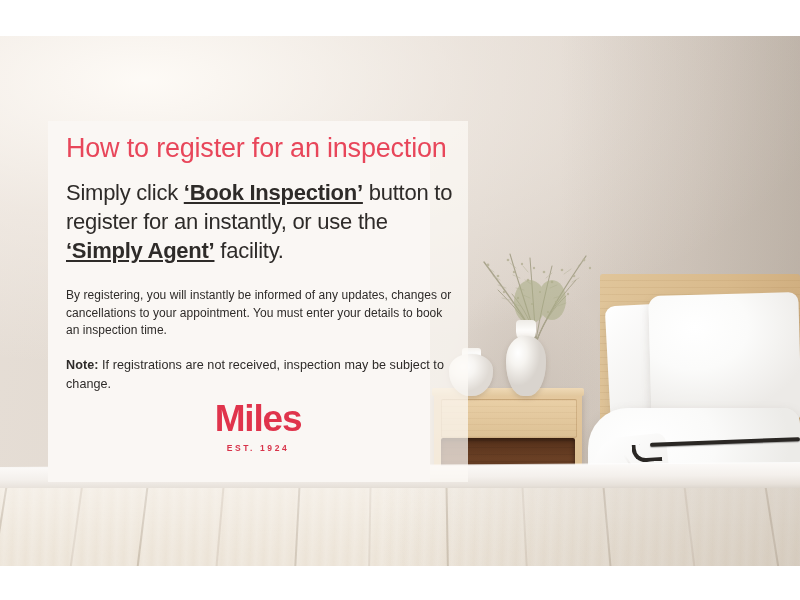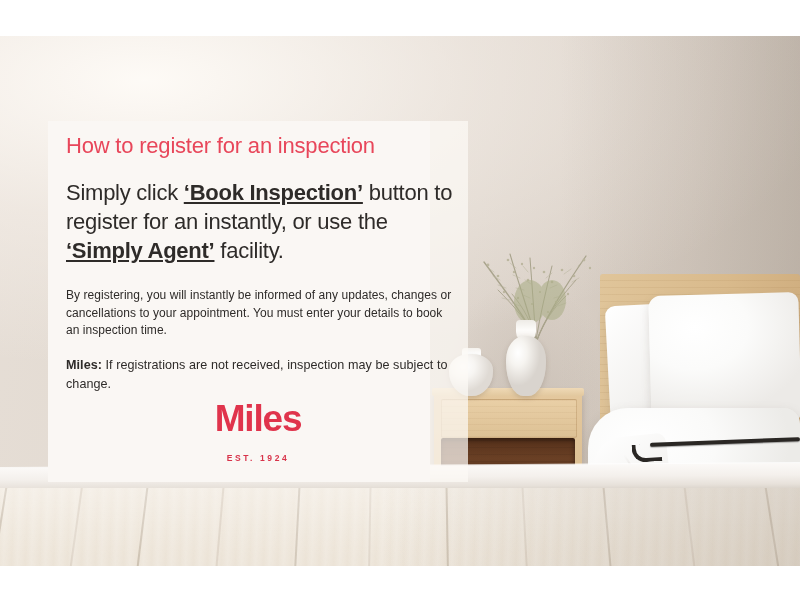--- a/index.html
+++ b/index.html
@@ -299,21 +299,21 @@
   
   #textblock {
     position: absolute;
     left: 48px; top: 85px;
     width: 420px; height: 361px;
   }
   .headline {
     position: absolute;
     left: 18px; top: 13px;
     width: 400px;
-    font-size: 22px;
+    font-size: 27px;
     font-weight: 400;
     letter-spacing: -0.2px;
     color: #e8465a;
     line-height: 1.1;
     white-space: nowrap;
   }
   .subhead {
     position: absolute;
     left: 18px; top: 57px;
     width: 396px;
@@ -354,21 +354,21 @@
     text-align: center;
   }
   .logo-word {
     font-size: 37px;
     font-weight: 700;
     color: #e0344c;
     letter-spacing: -1.2px;
     line-height: 1;
   }
   .logo-est {
-    margin-top: 17px;
+    margin-top: 7px;
     font-size: 8.5px;
     font-weight: 700;
     color: #d8334a;
     letter-spacing: 2.6px;
     line-height: 1;
   }
 
   
   .letterbox {
     position: absolute;
@@ -504,21 +504,21 @@
     <div id="textblock">
       <div class="headline">How to register for an inspection</div>
 
       <div class="subhead">
         <span>Simply click </span><b>‘Book Inspection’</b><span> button to register for an instantly, or use the </span><b>‘Simply Agent’</b><span> facility.</span>
       </div>
 
       <div class="body-para">By registering, you will instantly be informed of any updates, changes or cancellations to your appointment. You must enter your details to book an inspection time.</div>
 
       <div class="note-para">
-        <b>Miles:</b><span> If registrations are not received, inspection may be subject to change.</span>
+        <b>Note:</b><span> If registrations are not received, inspection may be subject to change.</span>
       </div>
 
       <div id="logo">
         <div class="logo-word">Miles</div>
         <div class="logo-est">EST. 1924</div>
       </div>
     </div>
 
   </div>
 

